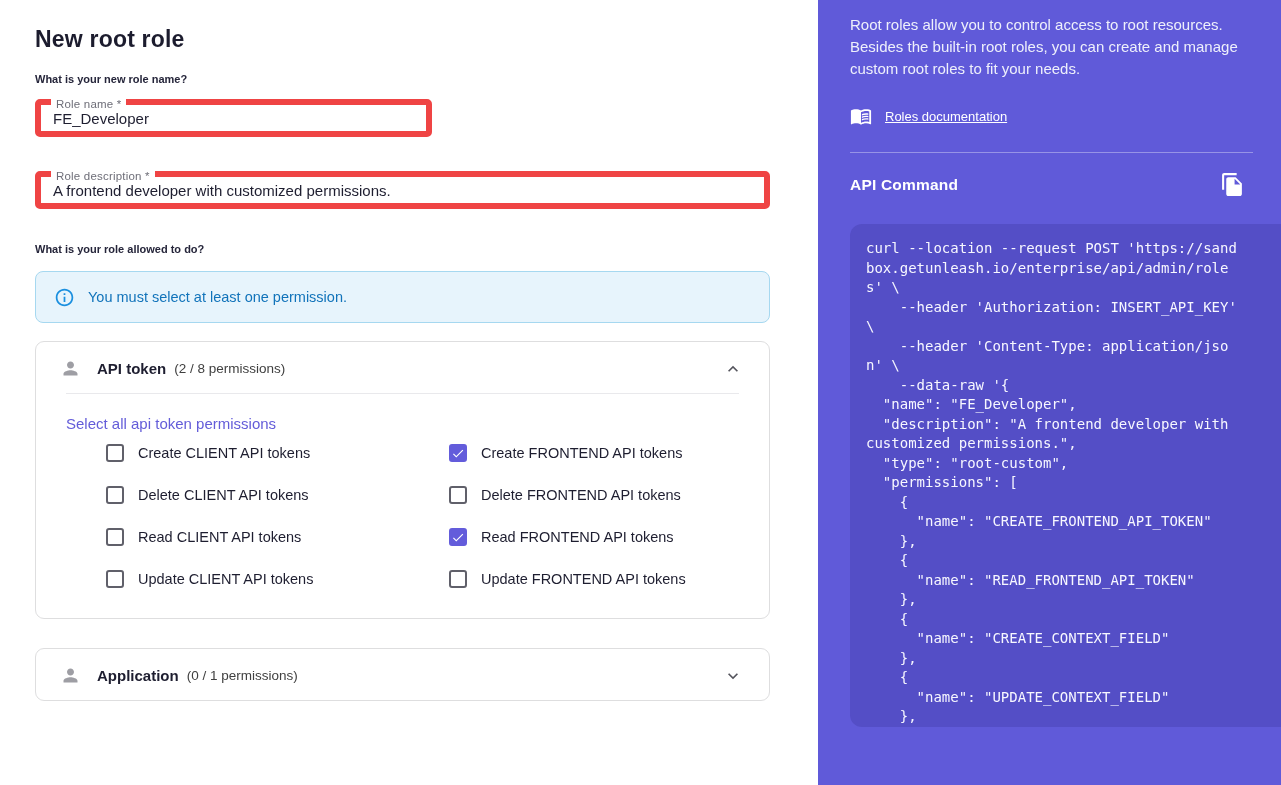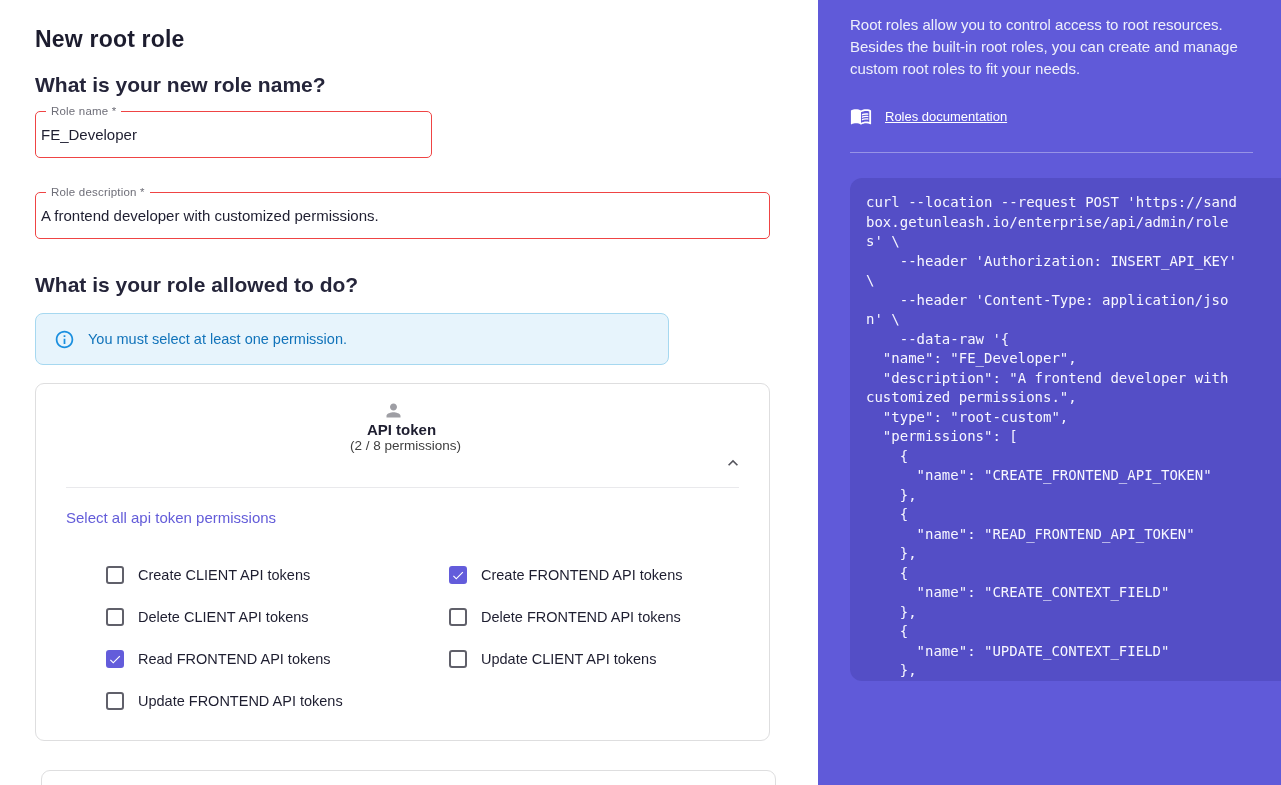--- a/index.html
+++ b/index.html
@@ -18,52 +18,52 @@
     padding: 26px 48px 0 35px;
   }
   .page-title {
     font-size: 23px;
     font-weight: 700;
     letter-spacing: .2px;
     margin-bottom: 20px;
     color: #1c1c2e;
   }
   .question {
-    font-size: 21px;
+    font-size: 11px;
     font-weight: 700;
     color: #25253a;
     margin-bottom: 14px;
   }
   .field {
     position: relative;
-    border: 1px solid #ef4444;
+    border: 6px solid #ef4444;
     border-radius: 5px;
-    height: 47px;
-    display: flex;
-    align-items: center;
-    padding: 0 5px;
+    height: 38px;
+    display: flex;
+    align-items: center;
+    padding: 0 12px;
     margin-bottom: 34px;
     background: #fff;
   }
   .field .float-label {
     position: absolute;
     top: -7px;
     left: 10px;
     background: #fff;
     padding: 0 5px;
     font-size: 11.5px;
     color: #6e6e78;
     letter-spacing: .2px;
   }
   .field .value { font-size: 15px; color: #1e1e30; }
   .field.name-field { width: 397px; }
   .field.desc-field { width: 735px; }
 
   .alert {
-    width: 634px;
+    width: 735px;
     height: 52px;
     background: #e7f4fc;
     border: 1px solid #a6d8f0;
     border-radius: 8px;
     display: flex;
     align-items: center;
     padding: 0 18px;
     margin: 16px 0 18px 0;
   }
   .alert svg { flex: 0 0 auto; }
@@ -72,44 +72,43 @@
     font-size: 14.5px;
     color: #1173ba;
   }
 
   .card {
     width: 735px;
     border: 1px solid #dededf;
     border-radius: 9px;
     background: #fff;
   }
-  .card + .card { margin-top: 29px; margin-left: 6px; }
+  .card + .card { margin-top: 29px; }
   .card-header {
     display: flex;
     align-items: center;
     padding: 16px 26px 14px 24px;
     cursor: pointer;
-    flex-direction: column;
   }
   .card-header .person { color: #9e9ea4; margin-right: 16px; display: flex; }
   .card-header .acc-title { font-size: 15px; font-weight: 700; color: #1e1e30; }
   .card-header .acc-count { font-size: 13.5px; color: #404040; margin-left: 8px; }
   .card-header .chevron { margin-left: auto; color: #54545c; display: flex; }
   .card-divider {
     height: 1px;
     background: #e9e9ec;
     margin: 0 30px;
   }
   .card-body { padding: 21px 30px 30px 30px; }
   .select-all {
     font-size: 15px;
     color: #635cd9;
     text-decoration: none;
     display: inline-block;
-    margin-bottom: 40px;
+    margin-bottom: 12px;
     cursor: pointer;
   }
   .perm-grid {
     display: grid;
     grid-template-columns: 343px 1fr;
     row-gap: 24px;
   }
   .perm-item { display: flex; align-items: center; cursor: pointer; padding-left: 40px; }
   .checkbox {
     width: 18px;
@@ -260,20 +259,24 @@
         </div>
         <div class="perm-item">
           <span class="checkbox"></span>
           <span class="perm-label">Delete CLIENT API tokens</span>
         </div>
         <div class="perm-item">
           <span class="checkbox"></span>
           <span class="perm-label">Delete FRONTEND API tokens</span>
         </div>
         <div class="perm-item">
+          <span class="checkbox"></span>
+          <span class="perm-label">Read CLIENT API tokens</span>
+        </div>
+        <div class="perm-item">
           <span class="checkbox checked">
               <svg width="15" height="15" viewBox="0 0 24 24" fill="#ffffff">
                 <path d="M9 16.17 4.83 12l-1.42 1.41L9 19 21 7l-1.41-1.41z"></path>
               </svg>
             </span>
           <span class="perm-label">Read FRONTEND API tokens</span>
         </div>
         <div class="perm-item">
           <span class="checkbox"></span>
           <span class="perm-label">Update CLIENT API tokens</span>
@@ -313,20 +316,28 @@
       <svg width="22" height="22" viewBox="0 0 24 24" fill="currentColor">
         <path d="M21 5c-1.11-.35-2.33-.5-3.5-.5-1.95 0-4.05.4-5.5 1.5-1.45-1.1-3.55-1.5-5.5-1.5S2.45 4.9 1 6v14.65c0 .25.25.5.5.5.1 0 .15-.05.25-.05C3.1 20.45 5.05 20 6.5 20c1.95 0 4.05.4 5.5 1.5 1.35-.85 3.8-1.5 5.5-1.5 1.65 0 3.35.3 4.75 1.05.1.05.15.05.25.05.25 0 .5-.25.5-.5V6c-.6-.45-1.25-.75-2-1zm0 13.5c-1.1-.35-2.3-.5-3.5-.5-1.7 0-4.15.65-5.5 1.5V8c1.35-.85 3.8-1.5 5.5-1.5 1.2 0 2.4.15 3.5.5v11.5z"></path>
         <path d="M17.5 10.5c.88 0 1.73.09 2.5.26V9.24c-.79-.15-1.64-.24-2.5-.24-1.7 0-3.24.29-4.5.83v1.66c1.13-.64 2.7-.99 4.5-.99zM13 12.49v1.66c1.13-.64 2.7-.99 4.5-.99.88 0 1.73.09 2.5.26v-1.52c-.79-.16-1.64-.24-2.5-.24-1.7 0-3.24.3-4.5.83zm4.5 1.84c-1.7 0-3.24.29-4.5.83v1.66c1.13-.64 2.7-.99 4.5-.99.88 0 1.73.09 2.5.26v-1.52c-.79-.15-1.64-.24-2.5-.24z"></path>
       </svg>
     </span>
     <a class="docs-link">Roles documentation</a>
   </div>
 
   <div class="sidebar-divider"></div>
 
+  <div class="api-command-row">
+    <span class="api-command-title">API Command</span>
+    <button class="copy-btn">
+      <svg width="25" height="25" viewBox="0 0 24 24" fill="currentColor">
+        <path d="M16 1H4c-1.1 0-2 .9-2 2v14h2V3h12V1zm-1 4 6 6v10c0 1.1-.9 2-2 2H7.99C6.89 23 6 22.1 6 21l.01-14c0-1.1.89-2 1.99-2h7zm-1 7h5.5L14 6.5V12z"></path>
+      </svg>
+    </button>
+  </div>
 
   <div class="code-block">
     <pre>curl --location --request POST 'https://sand
 box.getunleash.io/enterprise/api/admin/role
 s' \
     --header 'Authorization: INSERT_API_KEY'
 \
     --header 'Content-Type: application/jso
 n' \
     --data-raw '{

